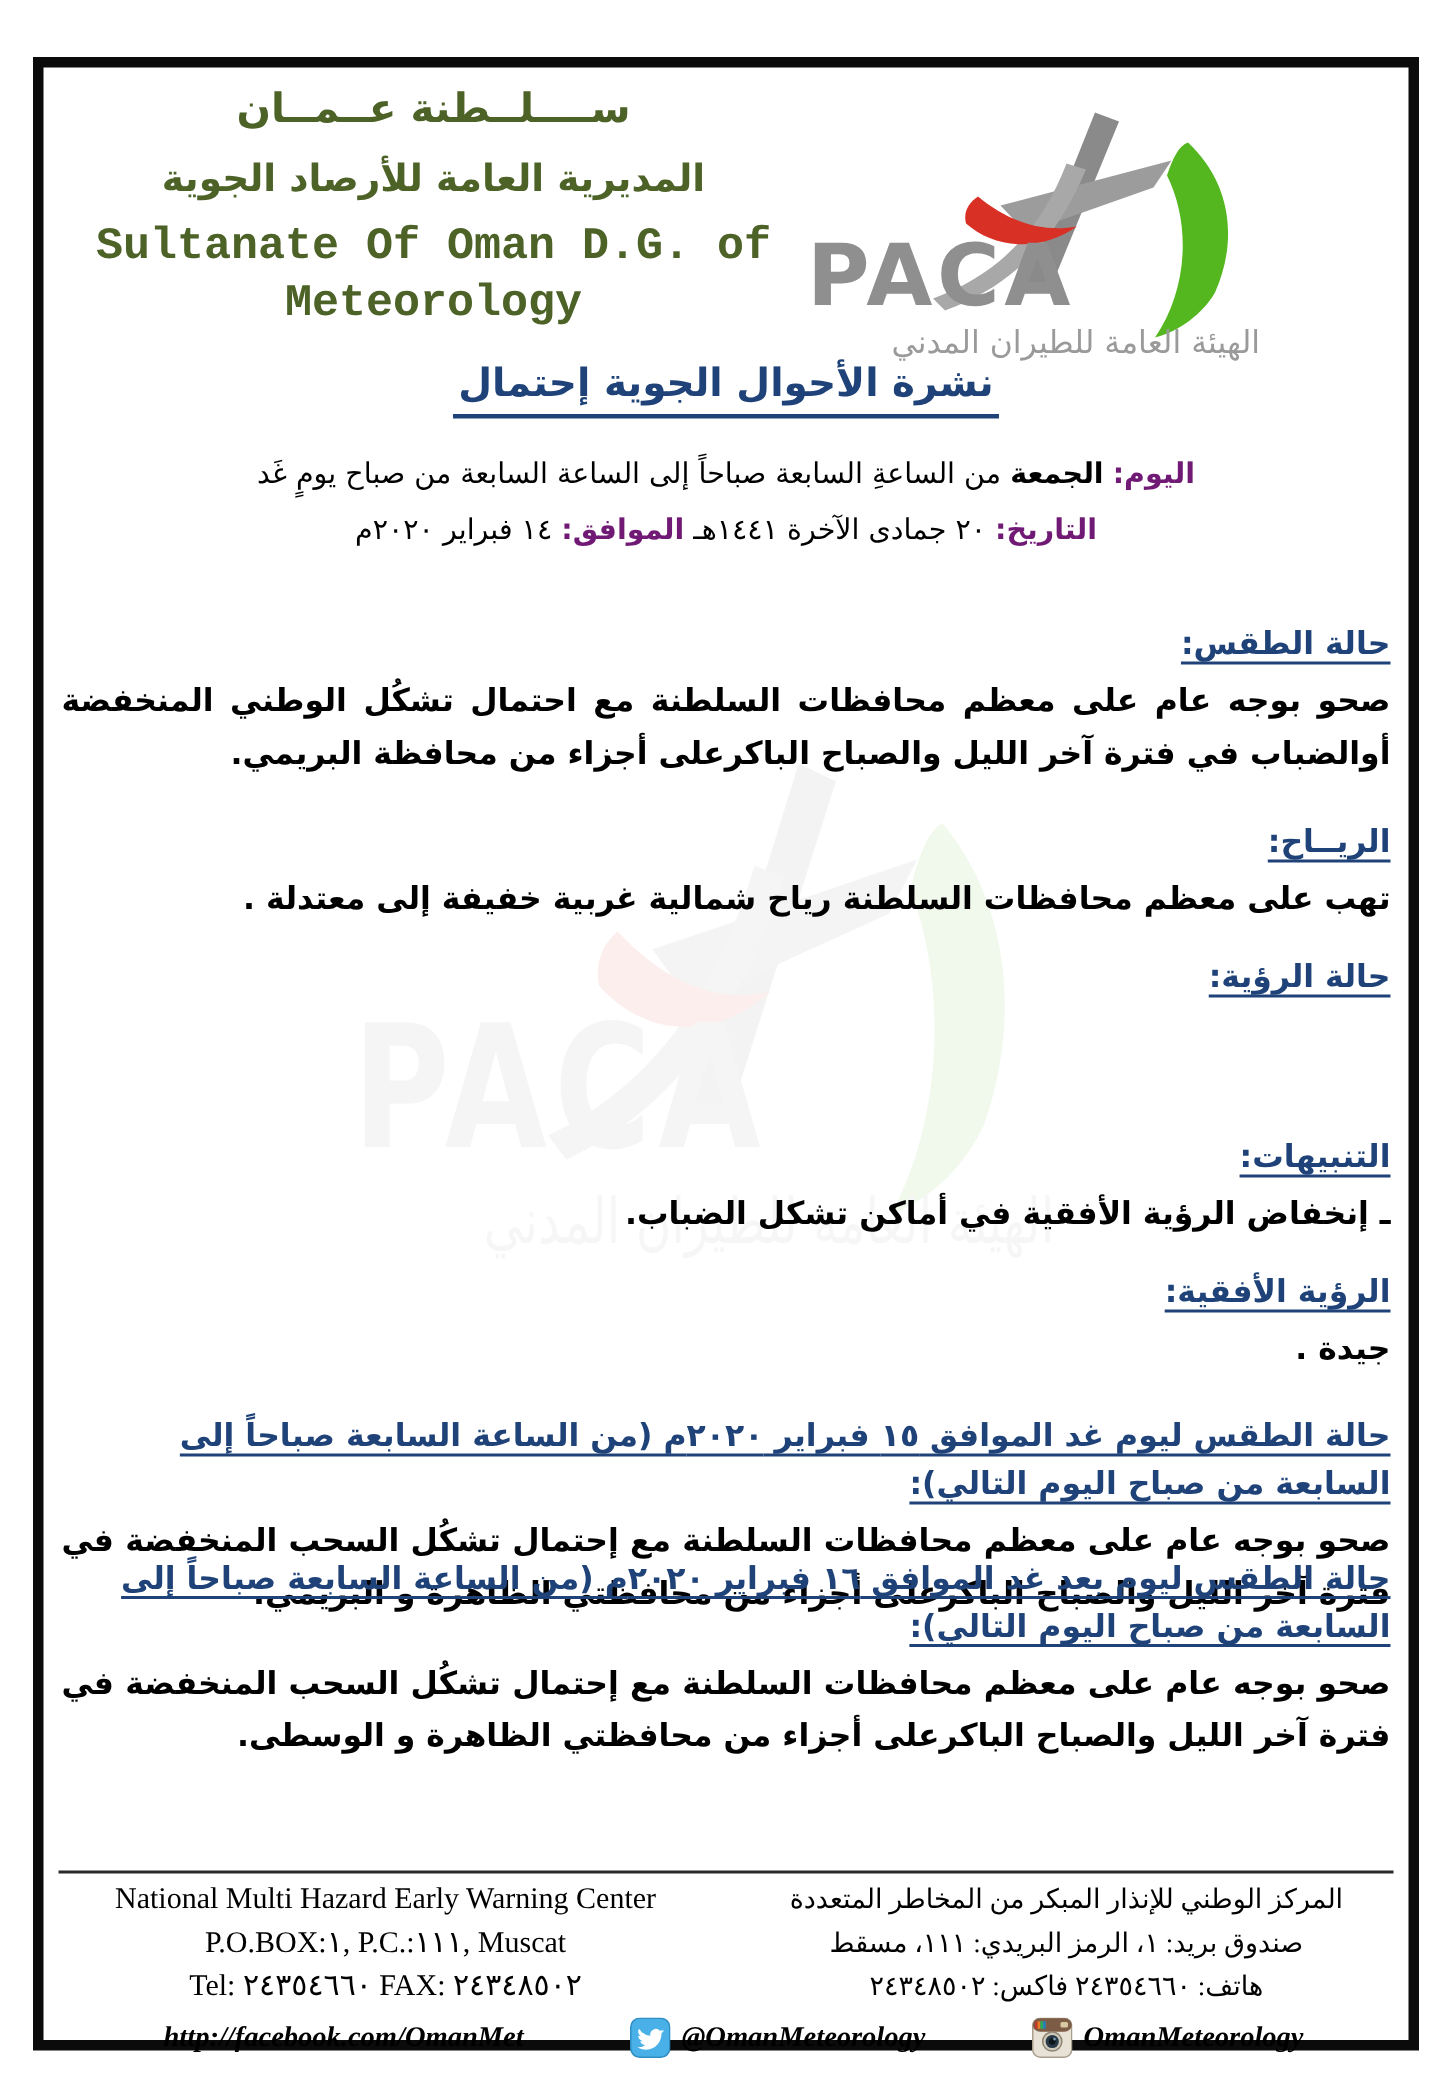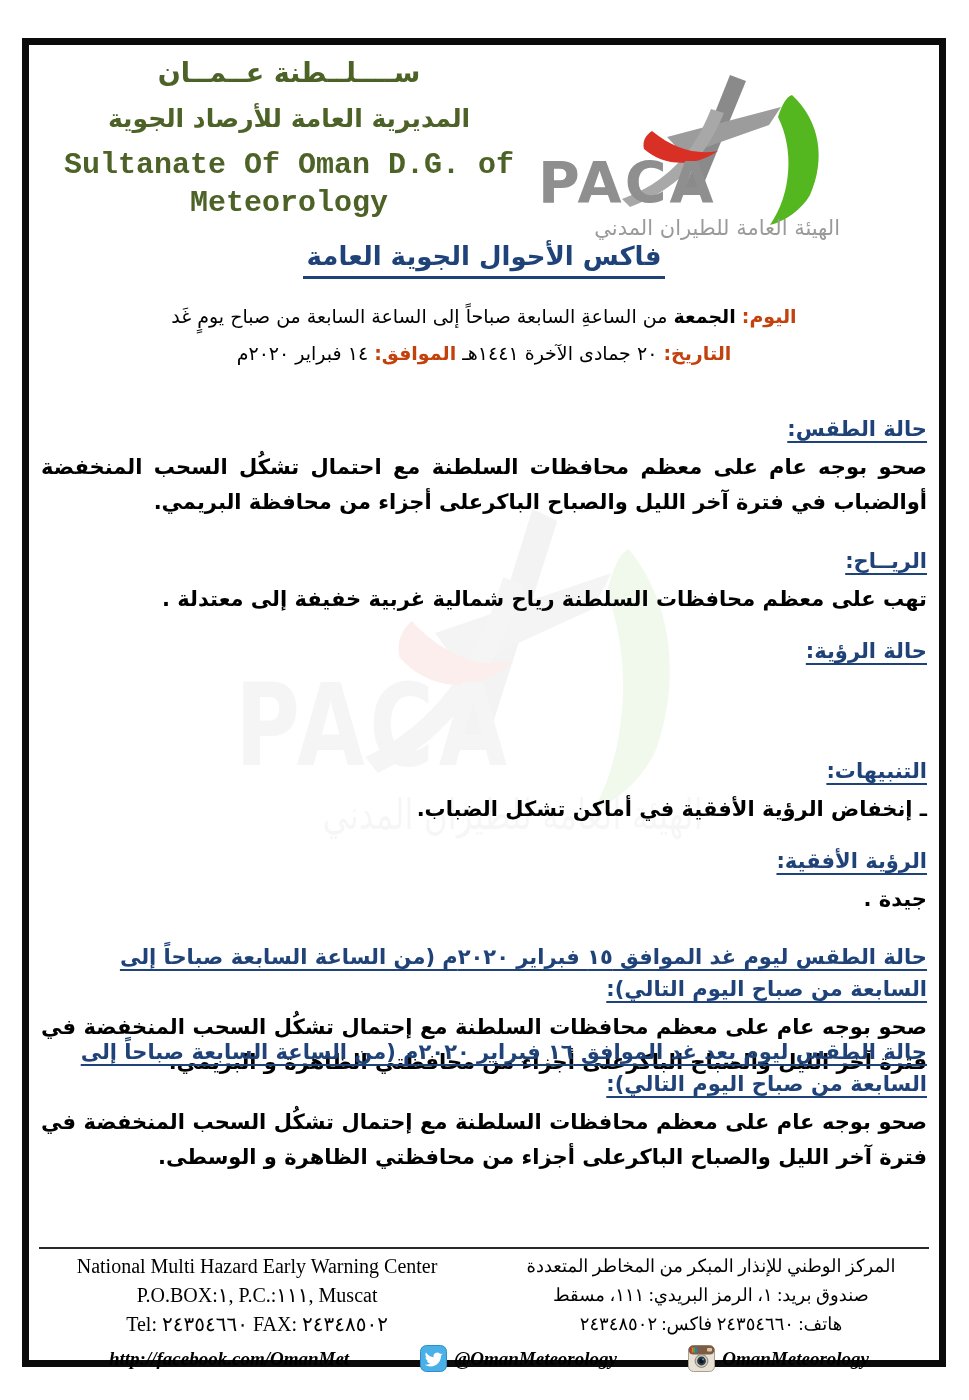--- a/index.html
+++ b/index.html
@@ -15,21 +15,21 @@
   .logo-box{position:absolute;left:505px;top:28px;width:310px;height:170px;}
   
   .watermark{position:absolute;left:200px;top:460px;width:480px;height:340px;opacity:.08;pointer-events:none;}
   
   .title-row{position:absolute;left:0;right:0;top:196px;text-align:center;}
   .title-txt{display:inline-block;color:#1f4379;font-weight:bold;font-size:26px;
              border-bottom:3px solid #1f4379;padding:0 4px 5px 4px;}
   
   .date1{position:absolute;left:0;right:0;top:260px;text-align:center;font-size:19px;color:#000;}
   .date2{position:absolute;left:0;right:0;top:297px;text-align:center;font-size:19px;color:#000;}
-  .blue{color:#c2410c;font-weight:bold;}
+  .blue{color:#701a75;font-weight:bold;}
   .bold{font-weight:bold;}
   
   .sec{position:absolute;left:12px;right:12px;direction:rtl;}
   .sec-h{color:#1f4379;font-weight:bold;font-size:21px;text-decoration:underline;
          text-underline-offset:5px;text-decoration-thickness:2px;line-height:32px;}
   .sec-b{color:#000;font-weight:bold;font-size:21px;line-height:35px;margin-top:5px;
          text-align:justify;}
   .s1{top:368px;} .s2{top:500px;} .s3{top:590px;} .s4{top:710px;}
   .s5{top:800px;} .s6{top:896px;} .s7{top:991px;}
   .s5 .sec-b,.s4 .sec-b{text-align:right;}
@@ -70,38 +70,38 @@
       <path d="M196,2 L212,8 L166,120 L148,122 Z" fill="#8a8a8a"></path>
       <path d="M133,64 L247,34 L235,52 L150,82 Z" fill="#9c9c9c"></path>
       <path d="M96,134 C140,118 170,88 190,40 L177,36 C160,80 132,110 88,126 Z" fill="#a8a8a8"></path>
       <path d="M118,58 C140,76 162,82 184,78 C158,96 128,92 110,76 C108,68 112,62 118,58 Z" fill="#d93025"></path>
       <path d="M258,22 C286,48 292,86 276,122 C268,136 252,148 236,152 C258,120 260,76 244,44 C248,32 252,24 258,22 Z" fill="#55b71f"></path>
       <text x="4" y="130" font-family="DejaVu Sans, sans-serif" font-weight="bold" font-size="57" letter-spacing="3" fill="#8f8f8f">PACA</text>
       <text x="306" y="162" text-anchor="end" font-family="DejaVu Sans, sans-serif" font-size="21" fill="#9a9a9a">الهيئة العامة للطيران المدني</text>
     </svg>
 
     <div class="title-row">
-      <span class="title-txt" dir="rtl">فاكس الأحوال الجوية العامة</span>
+      <span class="title-txt" dir="rtl">نشرة الأحوال الجوية إحتمال</span>
     </div>
 
     <div class="date1" dir="rtl">
       <span class="blue">اليوم:</span>
       <span class="bold">الجمعة</span>
       <span>من الساعةِ السابعة صباحاً إلى الساعة السابعة من صباح يومٍ غَد</span>
     </div>
     <div class="date2" dir="rtl">
       <span class="blue">التاريخ:</span>
       <span>٢٠ جمادى الآخرة ١٤٤١هـ</span>
       <span class="blue">الموافق:</span>
       <span>١٤ فبراير ٢٠٢٠م</span>
     </div>
 
     <div class="sec s1">
       <div class="sec-h">حالة الطقس:</div>
-      <div class="sec-b">صحو بوجه عام على معظم محافظات السلطنة مع احتمال تشكُل السحب المنخفضة أوالضباب في فترة آخر الليل والصباح الباكرعلى أجزاء من محافظة البريمي.</div>
+      <div class="sec-b">صحو بوجه عام على معظم محافظات السلطنة مع احتمال تشكُل الوطني المنخفضة أوالضباب في فترة آخر الليل والصباح الباكرعلى أجزاء من محافظة البريمي.</div>
     </div>
     <div class="sec s2">
       <div class="sec-h">الريــاح:</div>
       <div class="sec-b">تهب على معظم محافظات السلطنة رياح شمالية غربية خفيفة إلى معتدلة .</div>
     </div>
     <div class="sec s3">
       <div class="sec-h">حالة الرؤية:</div>
     </div>
     <div class="sec s4">
       <div class="sec-h">التنبيهات:</div>

